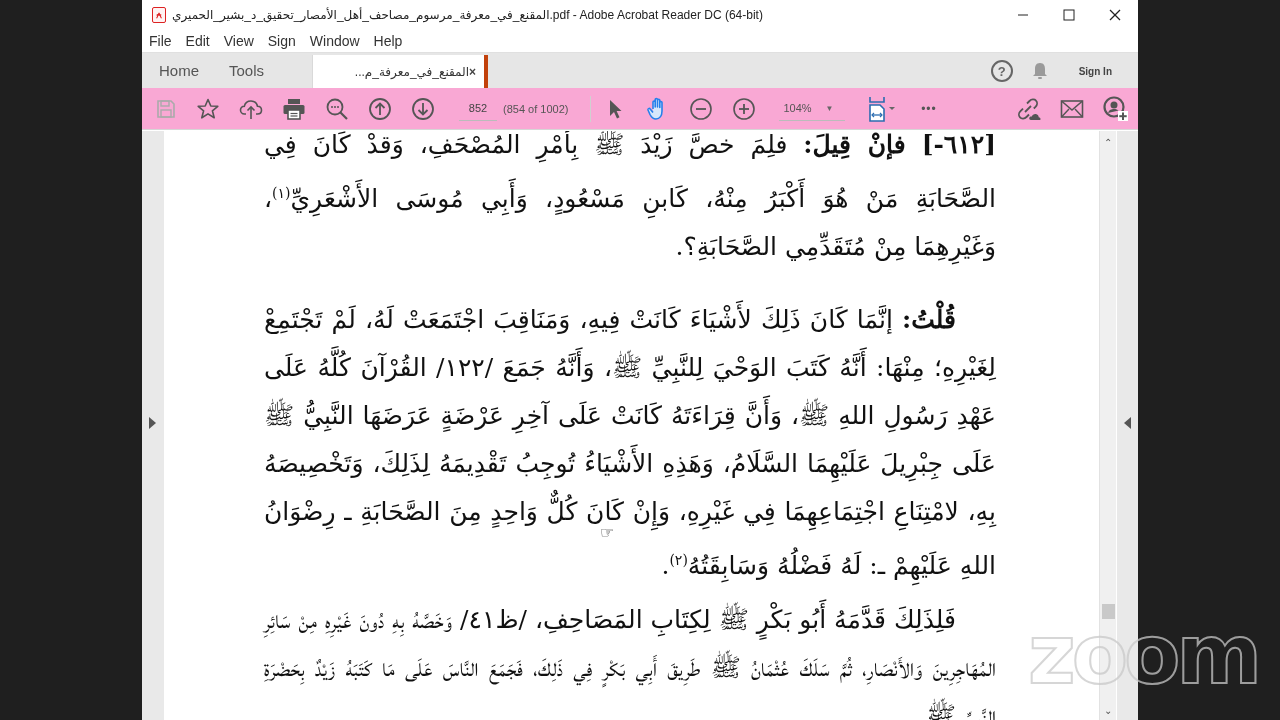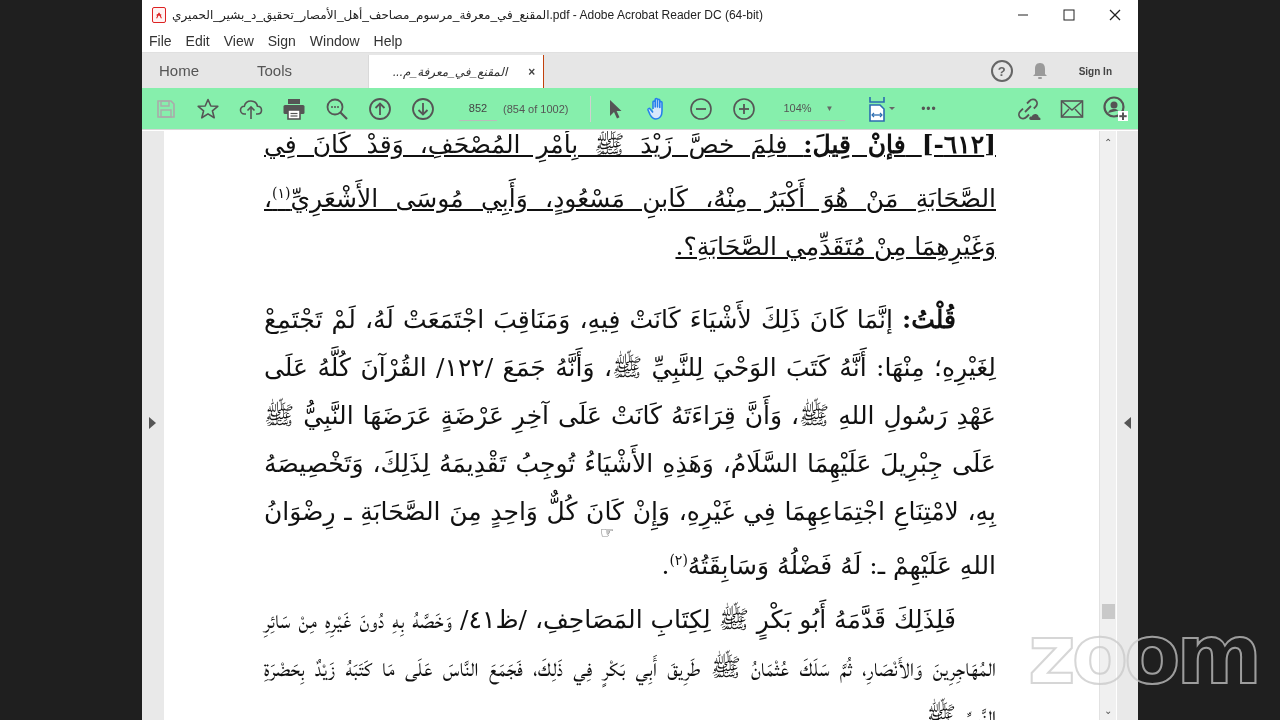--- a/index.html
+++ b/index.html
@@ -13,33 +13,33 @@
   .titlebar .app-icon { width: 14px; height: 16px; margin-left: 10px; border: 1.5px solid #d22; border-radius: 2px; background: #fff3f3; display:flex; align-items:center; justify-content:center; font-size:10px; color:#d22; font-weight:bold; line-height:1; }
   .titlebar .title { margin-left: 6px; font-size: 12px; color: #222; white-space: nowrap; direction: ltr; }
   .win-controls { position: absolute; right: 0; top: 0; height: 30px; display: flex; }
   .win-btn { width: 46px; height: 30px; display: flex; align-items: center; justify-content: center; color: #222; font-size: 14px; }
 
   
   .menubar { height: 22px; display: flex; align-items: center; padding-left: 7px; background: #ffffff; }
   .menubar .menu-item { font-size: 14px; color: #333; margin-right: 14px; }
 
   
-  .tabbar { height: 36px; background: #e6e6e6; display: flex; align-items: stretch; position: relative; border-top: 1px solid #e0e0e0; gap: 28px; }
+  .tabbar { height: 36px; background: #e6e6e6; display: flex; align-items: stretch; position: relative; border-top: 1px solid #e0e0e0; }
   .tab-nav { font-size: 15px; color: #555; display: flex; align-items: center; padding: 0 16px; }
   .tab-nav.first { padding-left: 17px; padding-right: 0; width: 73px; }
-  .tab-doc { margin-left: 0; width: 176px; background: #ffffff; display: flex; align-items: center; justify-content: space-between; padding: 0 8px 0 24px; margin-top: 2px; border-left: 1px solid #d9d9d9; border-right: 1px solid #c2410c; font-style: italic; }
+  .tab-doc { margin-left: 0; width: 176px; background: #ffffff; display: flex; align-items: center; justify-content: flex-end; padding: 0 8px 0 24px; margin-top: 2px; border-left: 1px solid #d9d9d9; border-right: 4px solid #c2410c; }
   .tab-doc .label { font-size: 12px; color: #333; direction: rtl; }
   .tab-doc .close { font-size: 12px; color: #444; font-weight: bold; }
   .tabbar-right { position: absolute; right: 0; top: 0; height: 36px; display: flex; align-items: center; }
   .help-icon { width: 22px; height: 22px; border: 2px solid #666; border-radius: 50%; display: flex; align-items: center; justify-content: center; font-size: 13px; font-weight: bold; color: #666; margin-right: 18px; }
   .bell-icon { margin-right: 30px; display:flex; }
   .signin { font-size: 10px; color: #444; font-weight: bold; margin-right: 26px; }
 
   
-  .toolbar { height: 42px; background: #86efac; display: flex; align-items: center; border-bottom: 1px solid #d6d6d6; position: relative; }
+  .toolbar { height: 42px; background: #f9a8d4; display: flex; align-items: center; border-bottom: 1px solid #d6d6d6; position: relative; }
   .tb-icon { width: 43px; height: 42px; display: flex; align-items: center; justify-content: center; }
   .tb-icon.first { margin-left: 4px; width: 40px; }
   .page-input { width: 38px; height: 24px; margin-left: 15px; font-size: 11px; color: #444; text-align: center; border: none; border-bottom: 1px solid #bbb; background: transparent; font-family: "Liberation Sans", sans-serif; }
   .page-count { font-size: 11px; color: #555; margin-left: 6px; }
   .tb-sep { width: 1px; height: 26px; background: #d0d0d0; margin-left: 22px; margin-right: 0; }
   .zoom-select { display: flex; align-items: center; width: 66px; margin-left: 14px; border-bottom: 1px solid #bbb; height: 24px; }
   .zoom-select .val { font-size: 11px; color: #555; margin-left: 4px; text-align: right; }
   .zoom-select .caret { margin-left: 14px; font-size: 8px; color: #666; }
   .tb-right { position: absolute; right: 0; top: 0; height: 42px; display: flex; }
 
@@ -50,21 +50,21 @@
   .page { position: absolute; left: 22px; top: 0; width: 936px; height: 589px; background: #ffffff; overflow: hidden; }
   .vscroll { position: absolute; left: 957px; top: 0; width: 17px; height: 589px; background: #f0f0f0; border-left: 1px solid #e2e2e2; }
   .vscroll .up { position: absolute; top: 6px; left: 4px; font-size: 10px; color: #555; }
   .vscroll .thumb { position: absolute; left: 2px; top: 473px; width: 13px; height: 15px; background: #c9c9c9; }
   .vscroll .down { position: absolute; bottom: 4px; left: 4px; font-size: 10px; color: #555; }
   .right-gutter { position: absolute; left: 975px; top: 0; width: 21px; height: 589px; background: #e9e9e9; }
   .right-gutter .arrow { position: absolute; left: 7px; top: 286px; width: 0; height: 0; border-top: 6px solid transparent; border-bottom: 6px solid transparent; border-right: 7px solid #555; }
 
   .text-block { position: absolute; right: 104px; width: 732px; direction: rtl; text-align: justify; text-align-last: right; font-family: "DejaVu Serif", "Liberation Serif", serif; font-size: 25px; color: #111; line-height: 48px; }
   .para { text-indent: 0; }
-  .p1 { top: -10px; text-decoration: underline; }
+  .p1 { top: -10px; }
   .p2 { top: 165px; }
   .p3 { top: 465px; }
   .para .num { font-weight: bold; }
   .para .lead { font-weight: bold; }
   .para .indent { display: inline-block; width: 40px; }
   sup.fn { font-size: 14px; }
 
   
   .zoom-watermark { position: absolute; left: 1028px; top: 620px; width: 200px; height: 70px; font-family: "DejaVu Sans", sans-serif; font-size: 82px; font-weight: bold; letter-spacing: -4px; line-height: 70px; color: transparent; -webkit-text-stroke: 2px rgba(200,200,200,0.75); pointer-events: none; }
 

